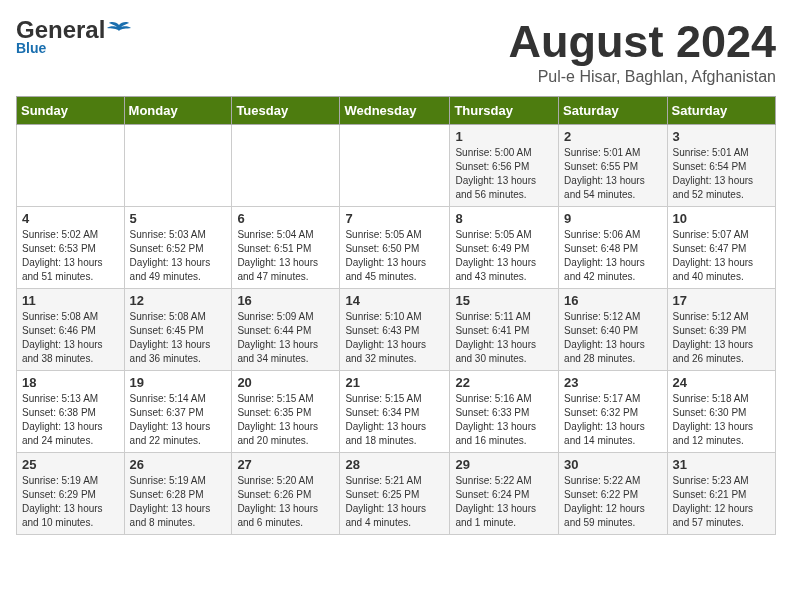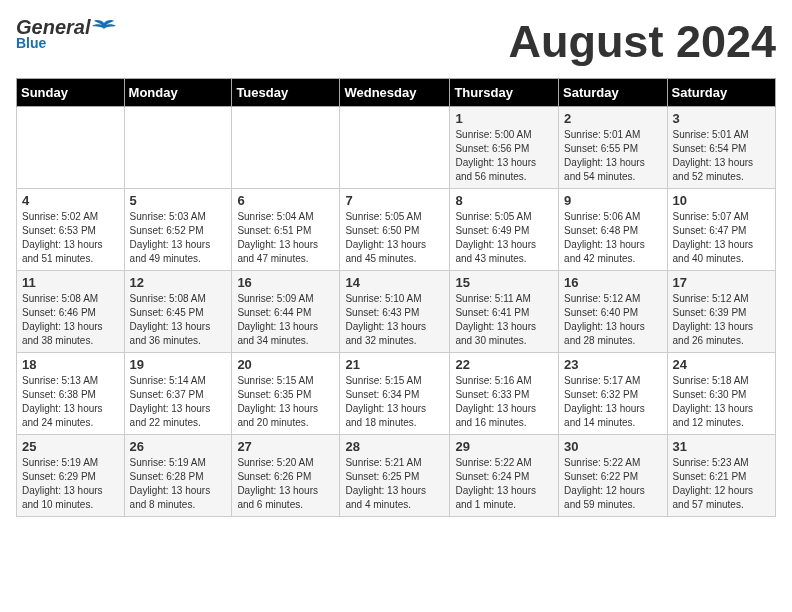--- a/index.html
+++ b/index.html
@@ -36,21 +36,21 @@
     .location-title {
       font-size: 16px;
       color: #555;
     }
     .calendar-table {
       width: 100%;
       border-collapse: collapse;
       font-size: 11px;
     }
     .calendar-table thead tr {
-      background: #000000;
+      background: #4d7c0f;
       color: #fff;
     }
     .calendar-table thead th {
       padding: 6px 4px;
       text-align: left;
       font-size: 13px;
       font-weight: bold;
       border: 1px solid #aaa;
     }
     .calendar-table tbody tr {
@@ -81,29 +81,30 @@
     .empty-cell {
       background: #fff !important;
     }
   </style>
 </head>
 <body>
 
 <div class="header-area">
   <div class="logo">
     <div class="logo-line">
-      <span style="font-size:20px;font-weight:bold;color:#333;font-style:italic;">General</span>
+      <span style="font-size:24px;font-weight:bold;color:#333;">General</span>
       <svg width="24" height="18" viewBox="0 0 24 18" style="margin-left:2px;">
         <path d="M12 4 C14 1, 20 0, 22 2 C20 3, 16 4, 14 6 C16 5, 22 5, 24 7 C20 8, 14 7, 12 10 C10 7, 4 8, 0 7 C2 5, 8 5, 10 6 C8 4, 4 3, 2 2 C4 0, 10 1, 12 4Z" fill="#1a6faf"></path>
       </svg>
     </div>
     <span style="font-size:14px;font-weight:bold;color:#1a6faf;margin-top:-4px;">Blue</span>
   </div>
   <div class="title-area">
     <div class="month-title">August 2024</div>
+    <div class="location-title">Pul-e Hisar, Baghlan, Afghanistan</div>
   </div>
 </div>
 
 <table class="calendar-table">
   <thead>
     <tr>
     <th>Sunday</th>
         <th>Monday</th>
         <th>Tuesday</th>
         <th>Wednesday</th>

